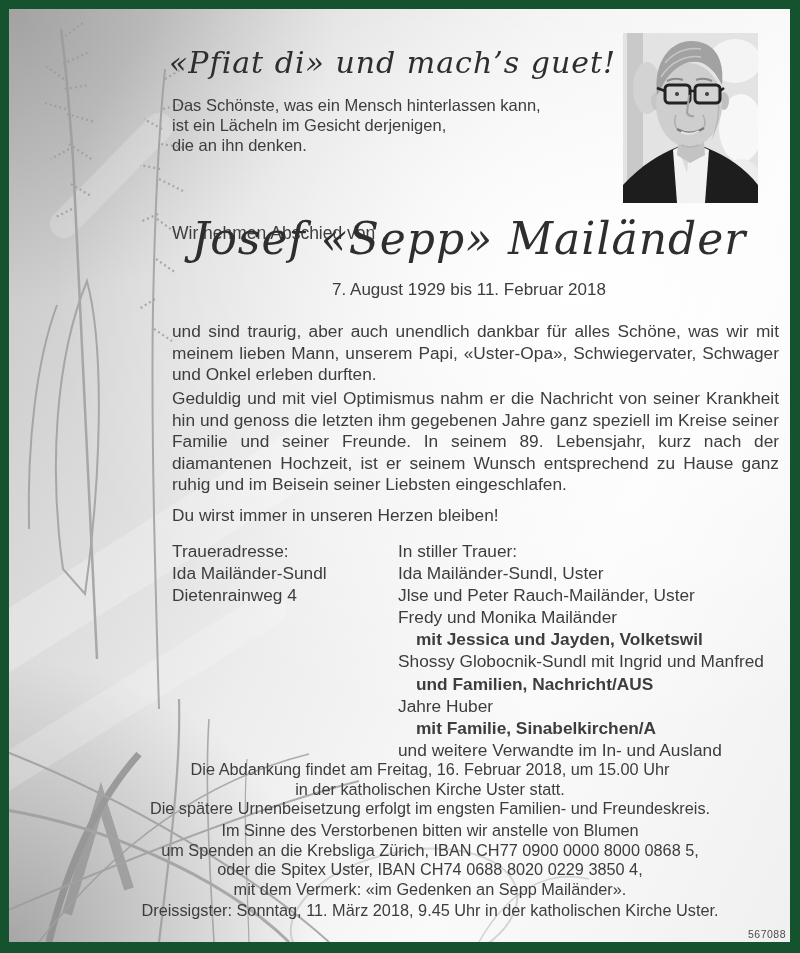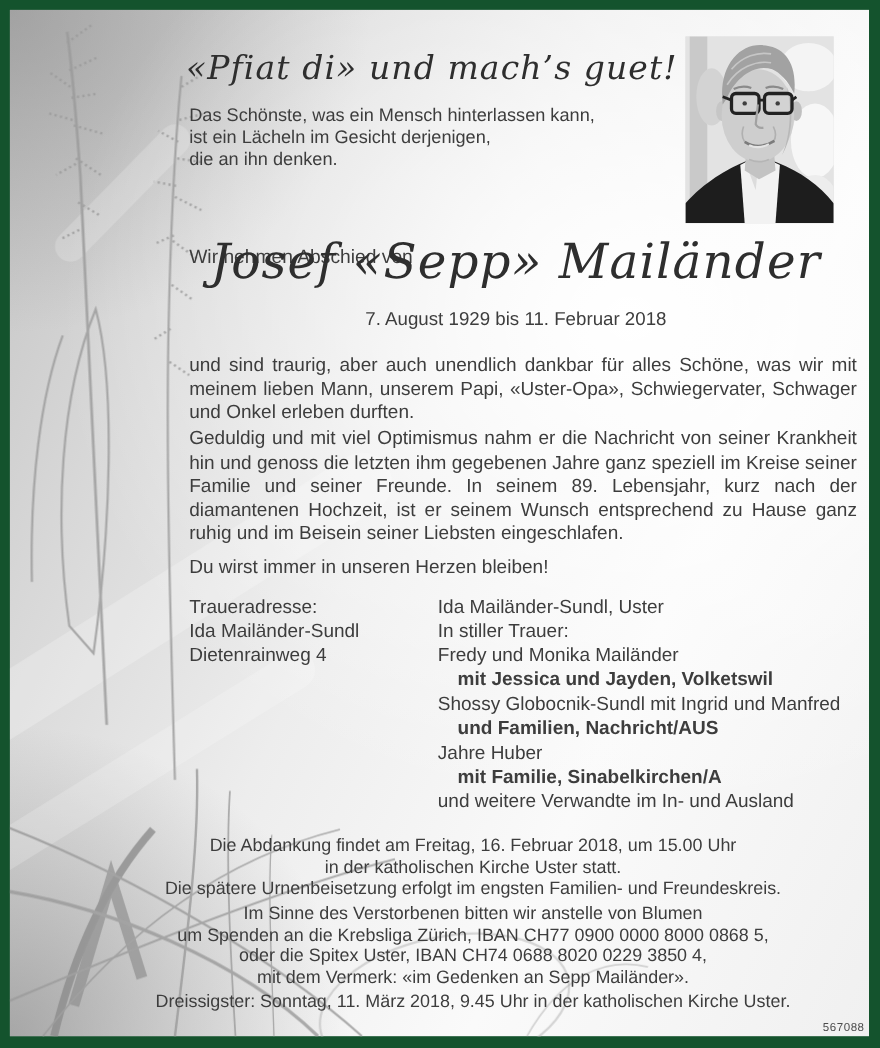--- a/index.html
+++ b/index.html
@@ -148,22 +148,23 @@
     <div class="par p2">Geduldig und mit viel Optimismus nahm er die Nachricht von seiner Krankheit hin und genoss die letzten ihm gegebenen Jahre ganz speziell im Kreise seiner Familie und seiner Freunde. In seinem 89. Lebensjahr, kurz nach der diamantenen Hochzeit, ist er seinem Wunsch entsprechend zu Hause ganz ruhig und im Beisein seiner Liebsten eingeschlafen.</div>
     <div class="farewell">Du wirst immer in unseren Herzen bleiben!</div>
 
     <div class="col col-address">
       <div>Traueradresse:</div>
       <div>Ida Mailänder-Sundl</div>
       <div>Dietenrainweg 4</div>
     </div>
 
     <div class="col col-mourners">
+      <div>In stiller Trauer:</div>
       <div>Ida Mailänder-Sundl, Uster</div>
-      <div>In stiller Trauer:</div>
+      <div>Jlse und Peter Rauch-Mailänder, Uster</div>
       <div>Fredy und Monika Mailänder</div>
       <div class="indent">mit Jessica und Jayden, Volketswil</div>
       <div>Shossy Globocnik-Sundl mit Ingrid und Manfred</div>
       <div class="indent">und Familien, Nachricht/AUS</div>
       <div>Jahre Huber</div>
       <div class="indent">mit Familie, Sinabelkirchen/A</div>
       <div>und weitere Verwandte im In- und Ausland</div>
     </div>
 
     <div class="svc svc-1">Die Abdankung findet am Freitag, 16. Februar 2018, um 15.00 Uhr

